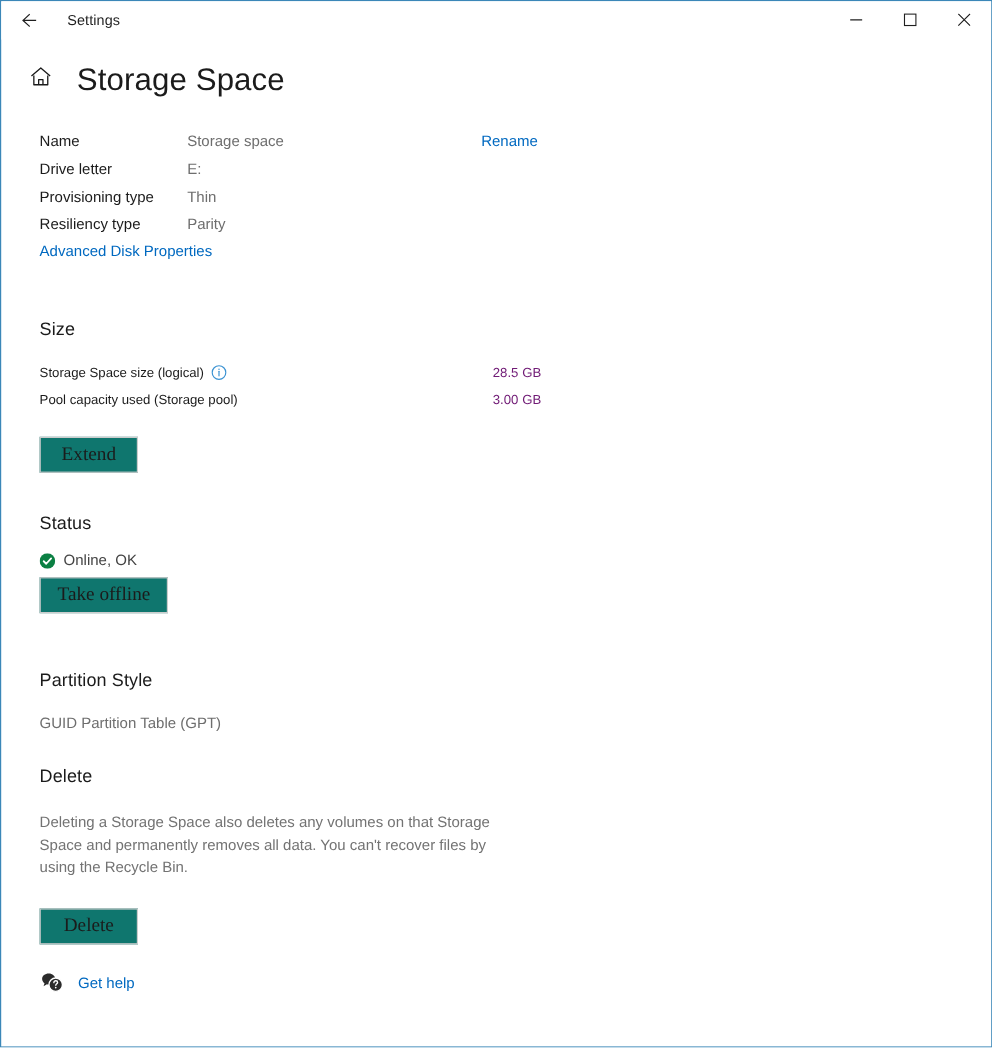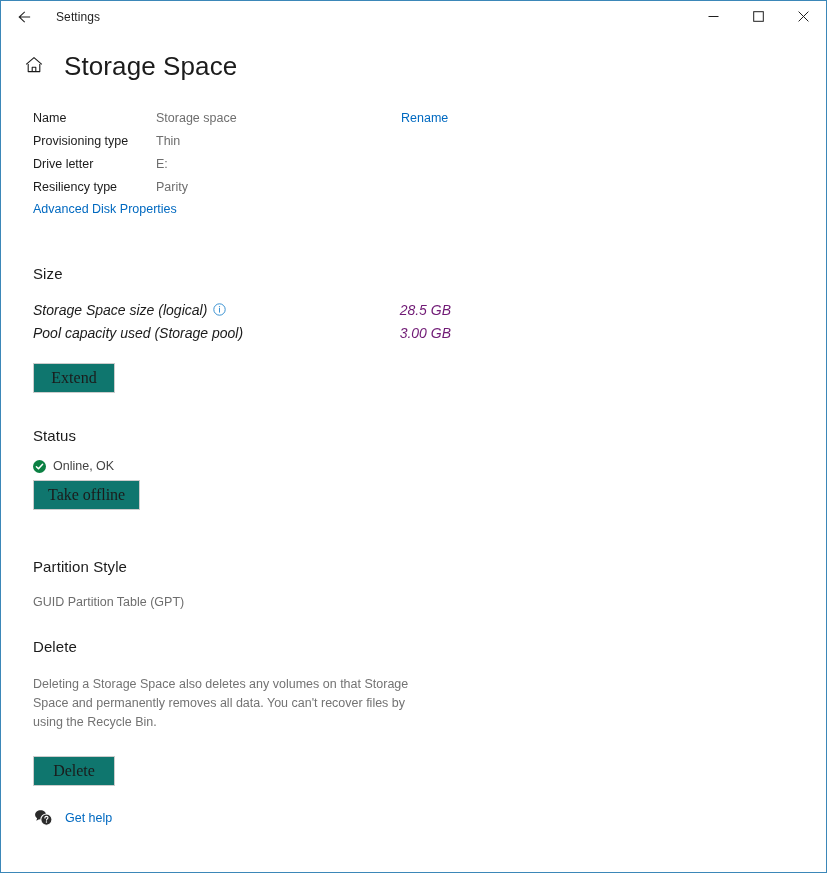--- a/index.html
+++ b/index.html
@@ -132,22 +132,21 @@
     font-weight: 300;
     color: #1b1b1b;
     letter-spacing: 0.1px;
   }
 
   .size-rows { width: 418px; margin-top: 16px; }
   .size-row {
     display: flex;
     align-items: center;
     height: 23px;
-    font-size: 14px;
-    font-style: italic;
+    font-size: 11px;
   }
   .size-row .label {
     color: #1b1b1b;
     display: flex;
     align-items: center;
   }
   .size-row .amount {
     margin-left: auto;
     color: #701a75;
   }
@@ -273,27 +272,27 @@
     <table class="prop-table">
       <tbody>
         <tr>
           <td class="prop-label">Name</td>
           <td class="prop-value">Storage space</td>
           <td class="prop-action">
             <span class="link">Rename</span>
           </td>
         </tr>
         <tr>
-          <td class="prop-label">Provisioning type</td>
-          <td class="prop-value">Thin</td>
+          <td class="prop-label">Drive letter</td>
+          <td class="prop-value">E:</td>
           <td class="prop-action"></td>
         </tr>
         <tr>
-          <td class="prop-label">Drive letter</td>
-          <td class="prop-value">E:</td>
+          <td class="prop-label">Provisioning type</td>
+          <td class="prop-value">Thin</td>
           <td class="prop-action"></td>
         </tr>
         <tr>
           <td class="prop-label">Resiliency type</td>
           <td class="prop-value">Parity</td>
           <td class="prop-action"></td>
         </tr>
       </tbody>
     </table>
 

